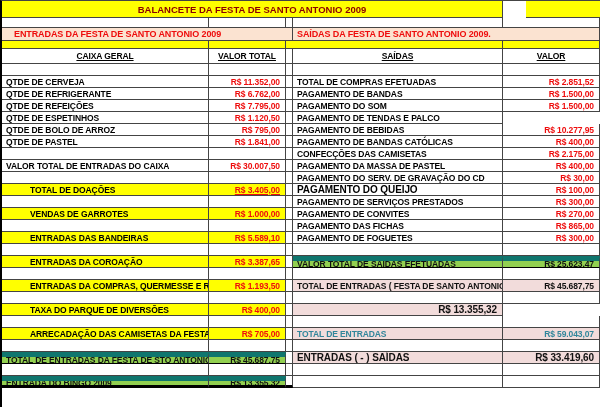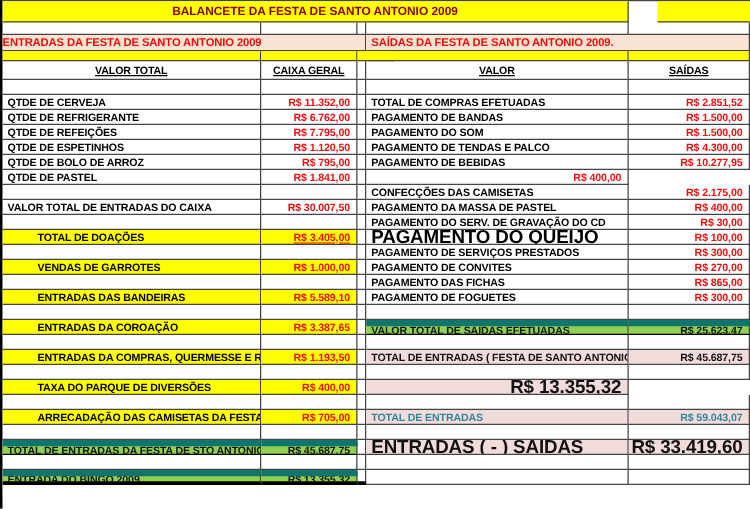--- a/index.html
+++ b/index.html
@@ -26,21 +26,21 @@
   .lab { padding-left:4px; justify-content:flex-start; }
   .val { padding-right:5px; justify-content:flex-end; color:#ee0d0d; }
   .ctr { justify-content:center; }
   .und-h { text-decoration:underline; font-size:8.5px; }
   .bg-y { background:#ffff00;padding-left:28px; }
   .bg-g { background:#92d050; }
   .bg-p { background:#f2dcdb; }
   .bg-peach { background:#fbe3d1; }
   .black { color:#111 !important; }
   .teal  { color:#31869b !important; }
-  .big   { font-size:15px; }
+  .big   { font-size:10px; }
   .und   { text-decoration:underline; }
   .thick { border-top:5px solid #0f766e; border-bottom:1.5px solid #000; }
   .bfinal{ border-bottom:3px solid #000; }
   .title-cell { background:#ffff00; color:#8b0000; font-size:9.5px; letter-spacing:0; }
   .section-hd { color:#ee0d0d; font-size:9px; }
   .h17{height:17px} .h10{height:10px} .h13{height:13px} .h8{height:8px} .h15{height:15px} .h12{height:12px}
   #bottom-strip { height:8px; background:#fff; }
 </style>
 </head>
 <body>
@@ -54,38 +54,38 @@
 
   <div class="row h10">
     <div class="cell"></div>
     <div class="cell"></div>
     <div class="cell"></div>
     <div class="cell"></div>
     <div class="cell"></div>
   </div>
 
   <div class="row merged-sections h13">
-    <div class="cell lab bg-peach section-hd" style="padding-left:0">ENTRADAS DA FESTA DE SANTO ANTONIO 2009</div>
+    <div class="cell lab bg-peach section-hd" style="padding-left:12px">ENTRADAS DA FESTA DE SANTO ANTONIO 2009</div>
     <div class="cell lab bg-peach section-hd">SAÍDAS DA FESTA DE SANTO ANTONIO 2009.</div>
   </div>
 
   <div class="row h8">
     <div class="cell bg-y"></div>
     <div class="cell bg-y"></div>
     <div class="cell bg-y"></div>
     <div class="cell bg-y"></div>
     <div class="cell bg-y"></div>
   </div>
 
   <div class="row h15">
+    <div class="cell ctr und-h">CAIXA GERAL</div>
     <div class="cell ctr und-h">VALOR TOTAL</div>
-    <div class="cell ctr und-h">CAIXA GERAL</div>
-    <div class="cell"></div>
+    <div class="cell"></div>
+    <div class="cell ctr und-h">SAÍDAS</div>
     <div class="cell ctr und-h">VALOR</div>
-    <div class="cell ctr und-h">SAÍDAS</div>
   </div>
 
   <div class="row h12">
     <div class="cell"></div>
     <div class="cell"></div>
     <div class="cell"></div>
     <div class="cell"></div>
     <div class="cell"></div>
   </div>
 
@@ -109,33 +109,33 @@
         <div class="cell val ">R$ 7.795,00</div>
         <div class="cell"></div>
         <div class="cell lab ">PAGAMENTO DO SOM</div>
         <div class="cell val ">R$ 1.500,00</div>
       </div>
       <div class="row h12">
         <div class="cell lab ">QTDE DE ESPETINHOS</div>
         <div class="cell val ">R$ 1.120,50</div>
         <div class="cell"></div>
         <div class="cell lab ">PAGAMENTO DE TENDAS E PALCO</div>
-        <div class="cell val ">R$ 4.300,00</div>
       </div>
       <div class="row h12">
         <div class="cell lab ">QTDE DE BOLO DE ARROZ</div>
         <div class="cell val ">R$ 795,00</div>
         <div class="cell"></div>
         <div class="cell lab ">PAGAMENTO DE BEBIDAS</div>
         <div class="cell val ">R$ 10.277,95</div>
       </div>
       <div class="row h12">
         <div class="cell lab ">QTDE DE PASTEL</div>
         <div class="cell val ">R$ 1.841,00</div>
         <div class="cell"></div>
+        <div class="cell lab ">PAGAMENTO DE BANDAS CATÓLICAS</div>
         <div class="cell val ">R$ 400,00</div>
       </div>
       <div class="row h12">
         <div class="cell lab "></div>
         <div class="cell val "></div>
         <div class="cell"></div>
         <div class="cell lab ">CONFECÇÕES DAS CAMISETAS</div>
         <div class="cell val ">R$ 2.175,00</div>
       </div>
       <div class="row h12">

